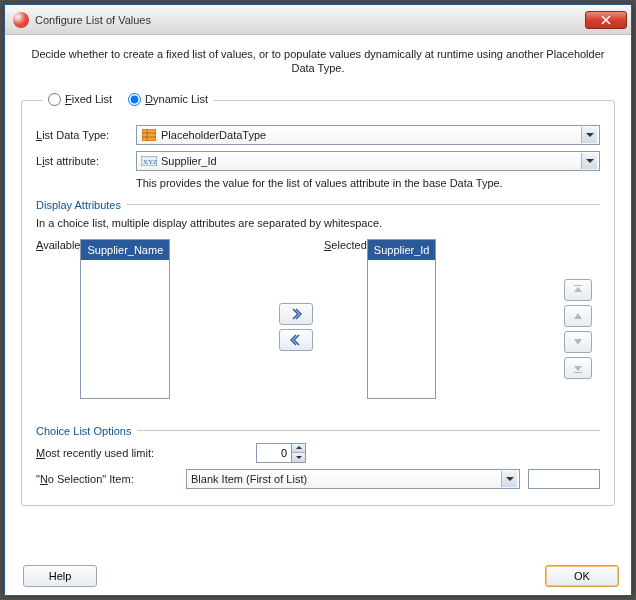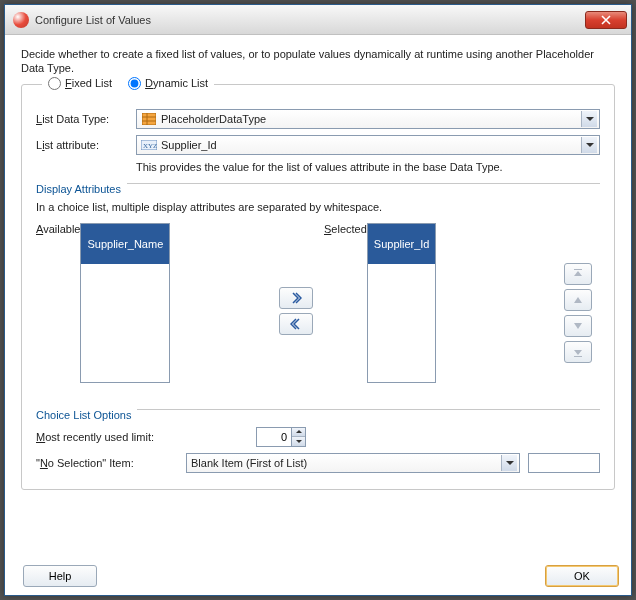--- a/index.html
+++ b/index.html
@@ -48,21 +48,21 @@
   cursor: pointer;
 }
 .titlebar .close-btn svg { width: 10px; height: 10px; }
 .content {
   flex: 1;
   padding: 12px 16px;
   background: #fff;
   color: #222;
   overflow: hidden;
 }
-.desc { margin-bottom: 8px; line-height: 1.3; }
+.desc { margin-bottom: 24px; line-height: 1.3; text-align: center; }
 .group-frame {
   border: 1px solid #c8c8c8;
   border-radius: 3px;
   position: relative;
   padding: 12px 14px 10px 14px;
   margin-bottom: 6px;
 }
 .radio-row {
   position: absolute;
   top: -8px;
@@ -112,21 +112,21 @@
   border-left: 4px solid transparent;
   border-right: 4px solid transparent;
   border-top: 4px solid #333;
 }
 .hint { margin-left: 100px; margin-top: 2px; margin-bottom: 4px; }
 .section-title {
   color: #0b5394;
   font-size: 11px;
   margin: 10px 0 6px 0;
   display: flex;
-  align-items: flex-start;
+  align-items: center;
 }
 .section-title .line {
   flex: 1;
   height: 1px;
   background: #c8c8c8;
   margin-left: 6px;
 }
 .section-desc { margin-bottom: 10px; }
 .shuttle {
   display: grid;
@@ -136,21 +136,21 @@
 }
 .shuttle-col { display: flex; flex-direction: row; }
 .shuttle-label { margin-bottom: 2px; }
 .listbox {
   height: 160px;
   border: 1px solid #8a9bb0;
   background: #fff;
   overflow: auto;
 }
 .listbox .item {
-  padding: 14px 6px;
+  padding: 4px 6px;
   color: #fff;
   background: #2a5a9a;
 }
 .shuttle-mid {
   display: flex;
   flex-direction: column;
   justify-content: center;
   align-items: center;
   gap: 4px;
   height: 176px;

